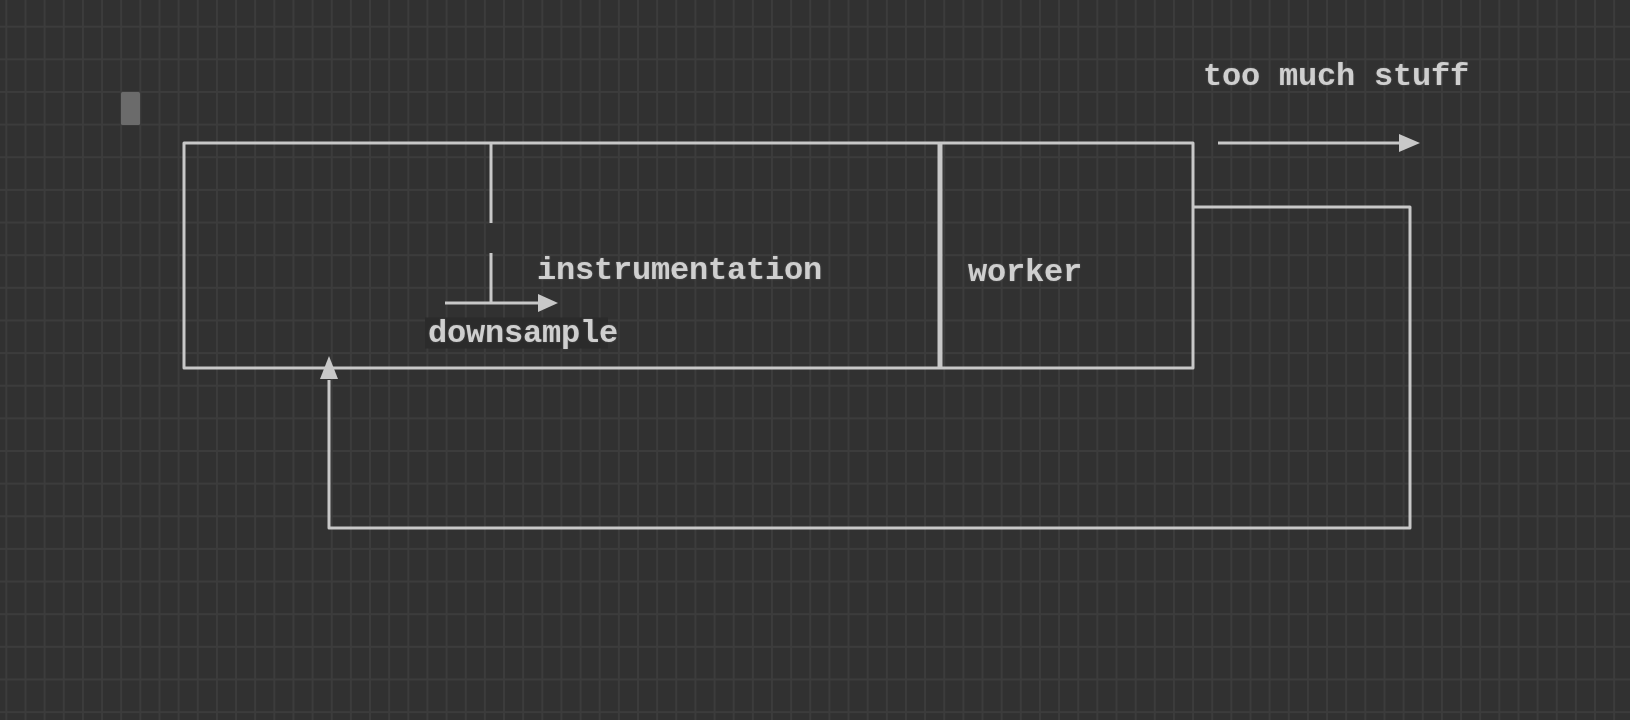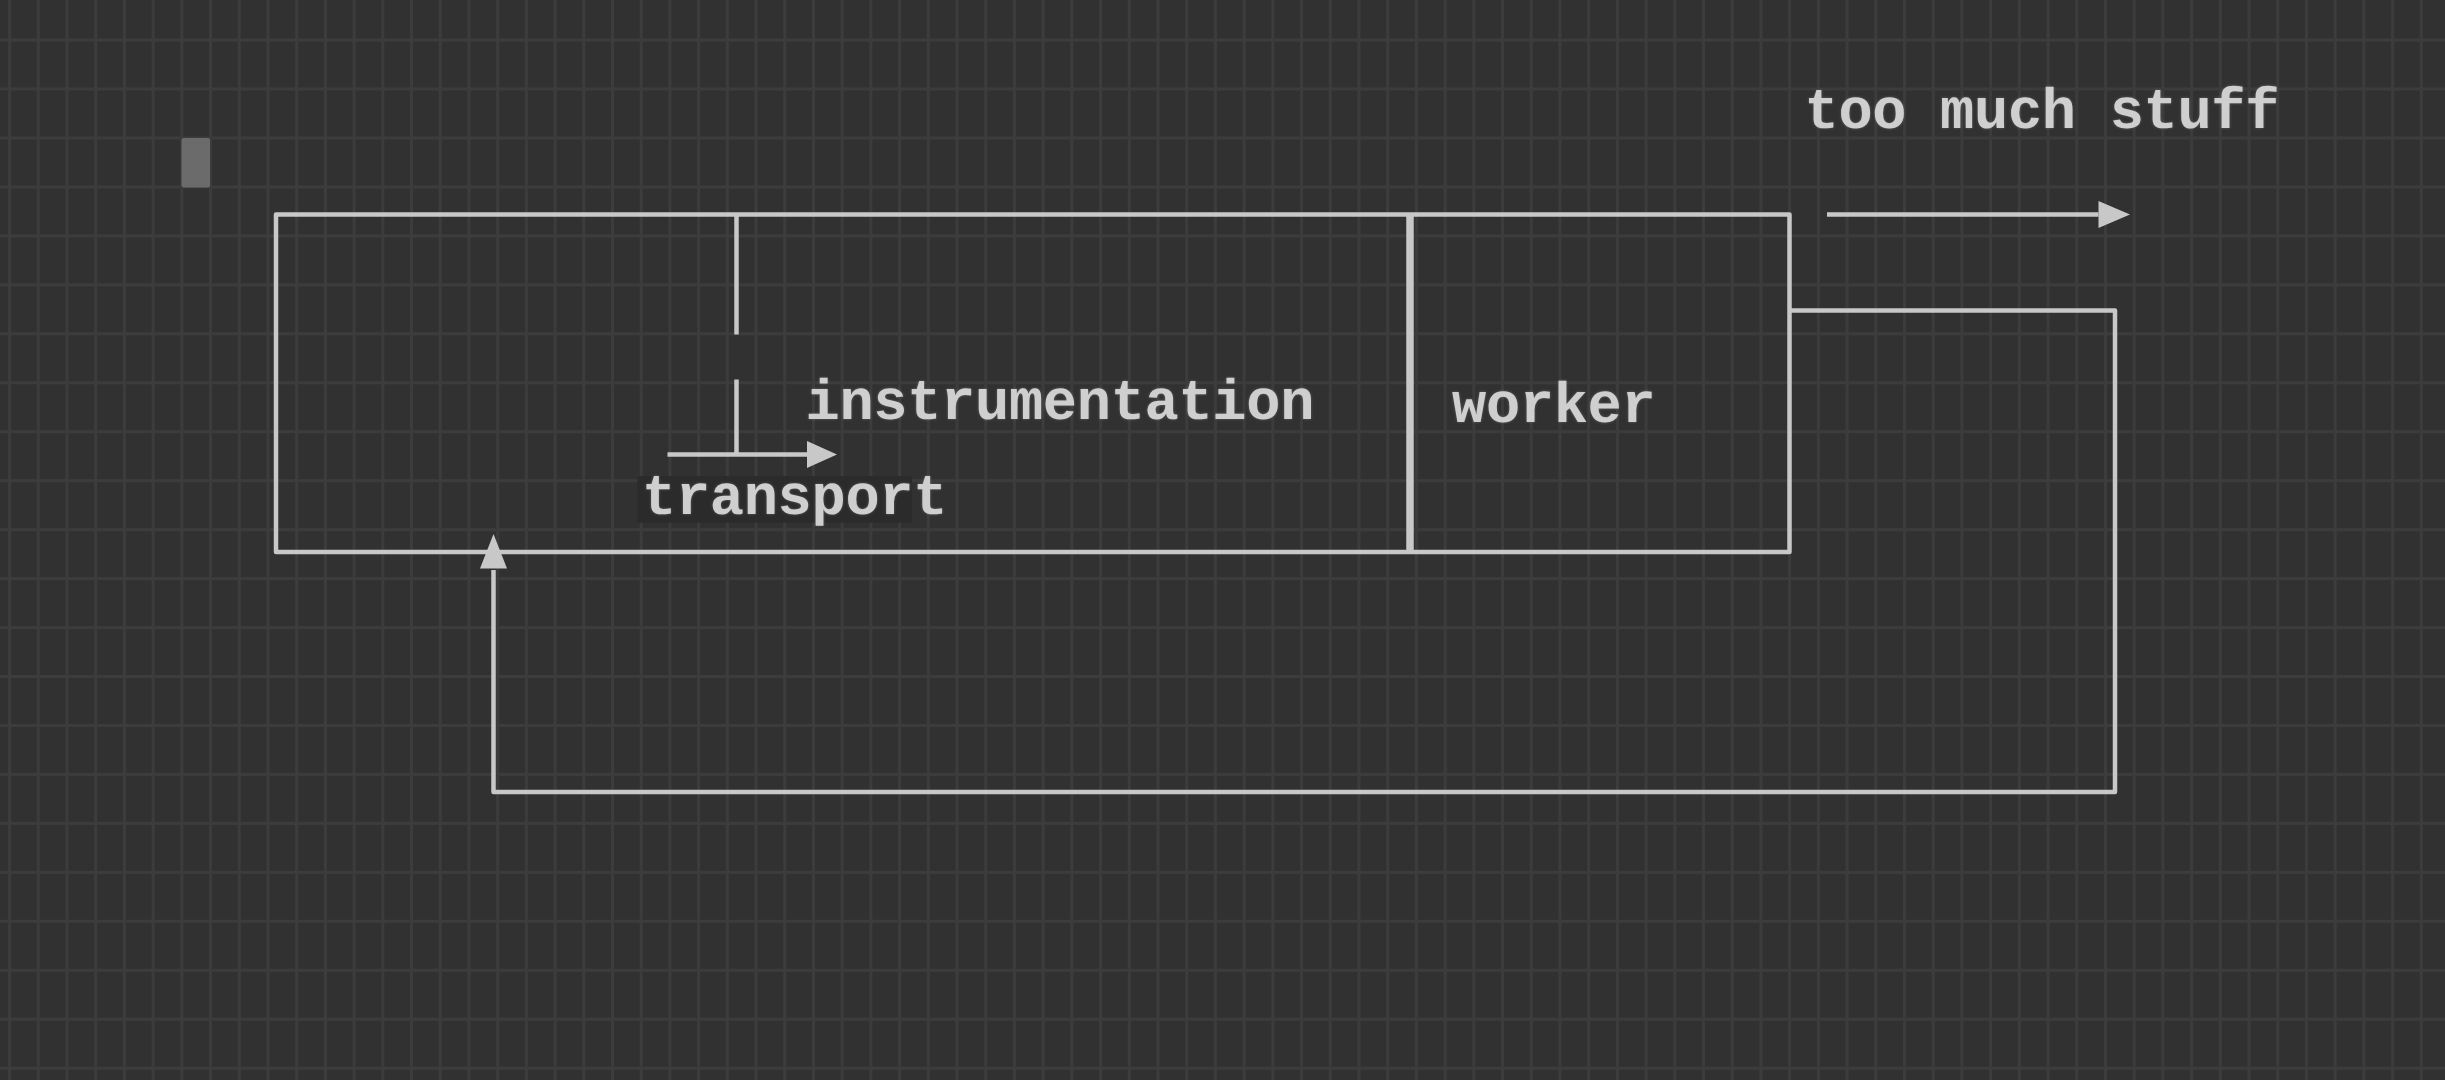--- a/index.html
+++ b/index.html
@@ -25,21 +25,21 @@
   .shapes{position:absolute;left:0;top:0;width:1630px;height:720px;}
   .stroke{stroke:var(--stroke);stroke-width:3;fill:none;stroke-linejoin:round;stroke-linecap:butt;}
   .stroke-thick{stroke:var(--stroke);stroke-width:5;fill:none;}
   .fillhead{fill:var(--stroke);stroke:none;}
   .hl{fill:var(--downsample-highlight);stroke:none;}
   .cursor{fill:var(--cursor-block);stroke:none;}
   .lbl{
     position:absolute;
     font-family:"Liberation Mono","DejaVu Sans Mono",monospace;
     font-weight:700;
-    font-size:38px;
+    font-size:32px;
     color:var(--text);
     white-space:nowrap;
     transform:translateY(-52%);
     text-shadow:0 0 2px rgba(230,230,230,0.28);
     letter-spacing:-0.2px;
   }
 </style>
 </head>
 <body>
 
@@ -72,21 +72,21 @@
 
     <g>
       <path class="stroke" d="M 1193 207 H 1410 V 528 H 329 V 380"></path>
       <polygon class="fillhead" points="329,356 320,379 338,379"></polygon>
     </g>
   </svg>
 
 
   <div class="lbl" style="left:537px;top:271px">instrumentation</div>
 
-  <div class="lbl" style="left:428px;top:334px">transport</div>
+  <div class="lbl" style="left:428px;top:334px">downsample</div>
 
 
   <div class="lbl" style="left:968px;top:273px">worker</div>
 
 
   <div class="lbl" style="left:1203px;top:77px">too much stuff</div>
 
 
 </div>
 

